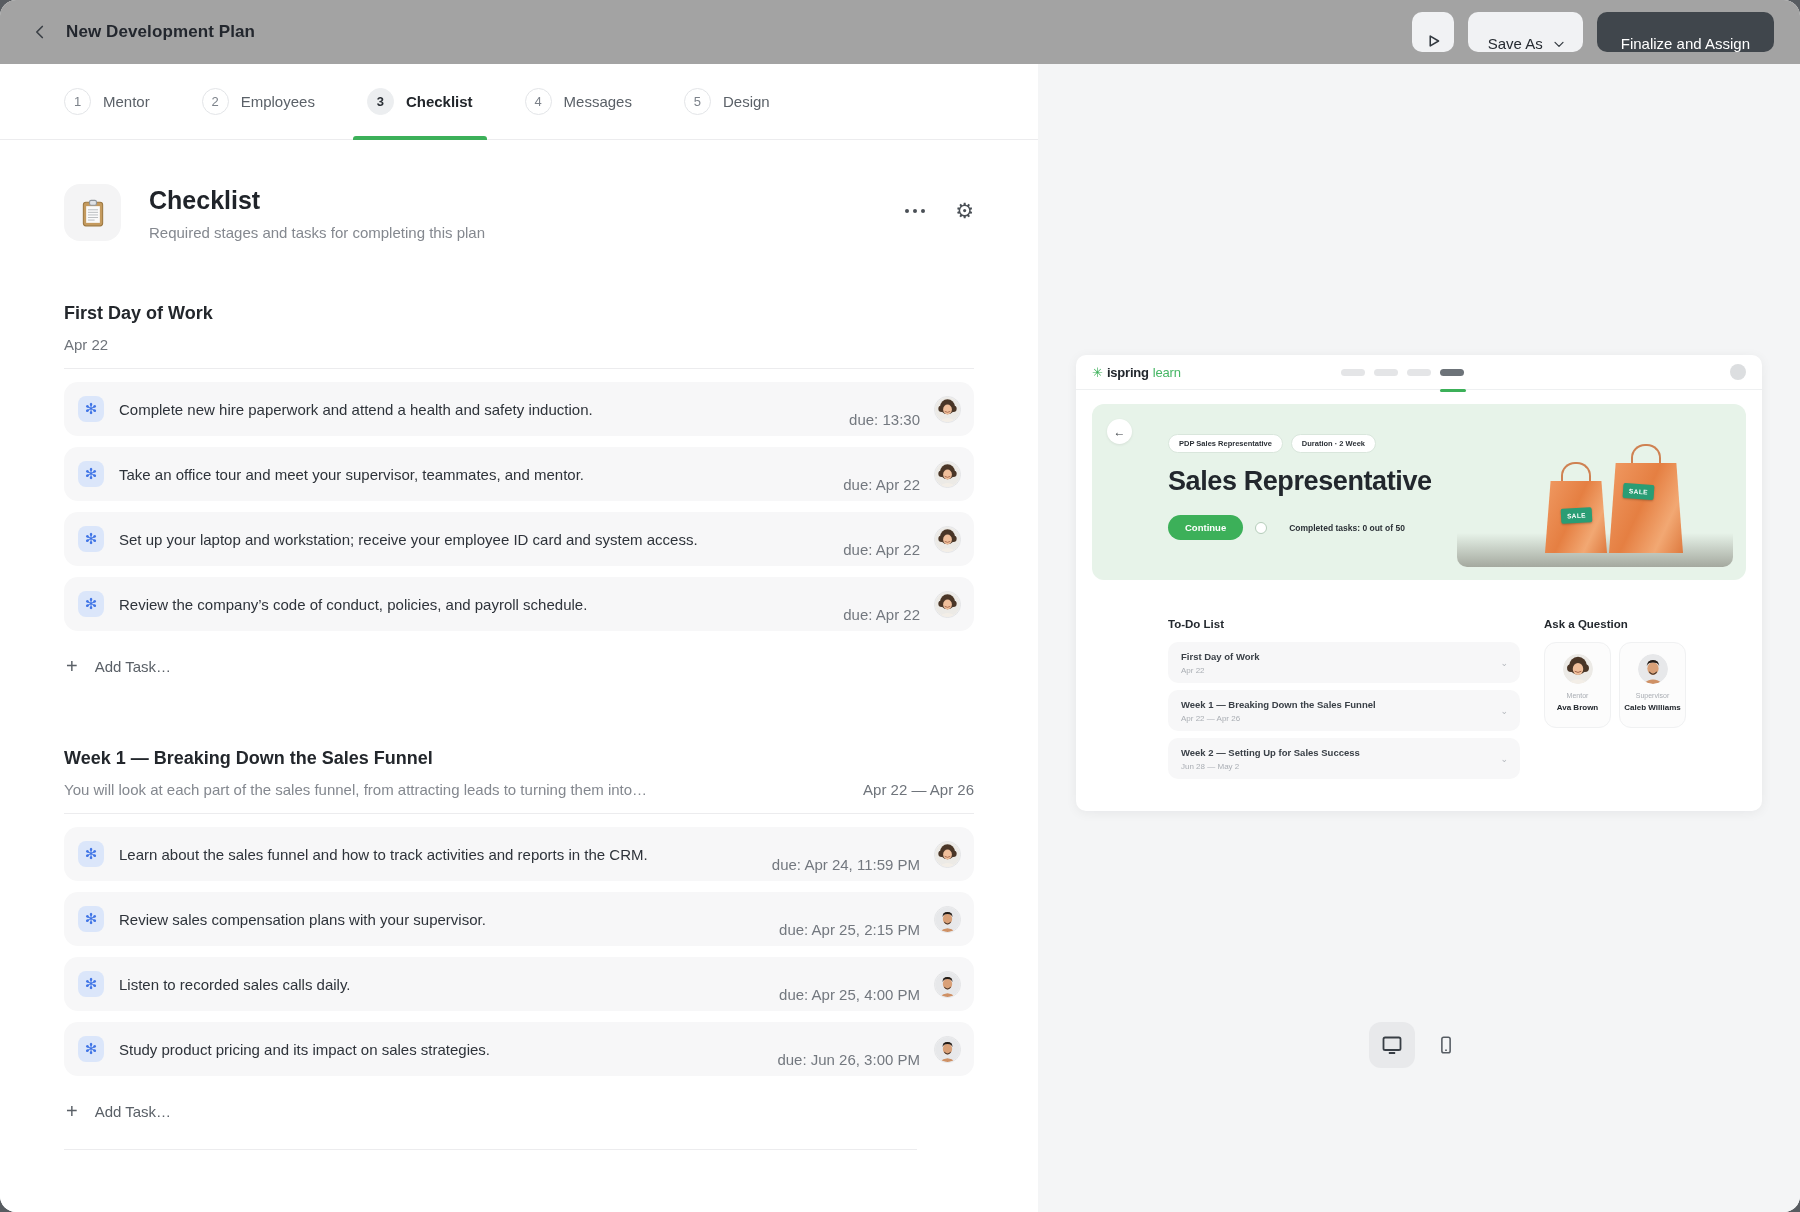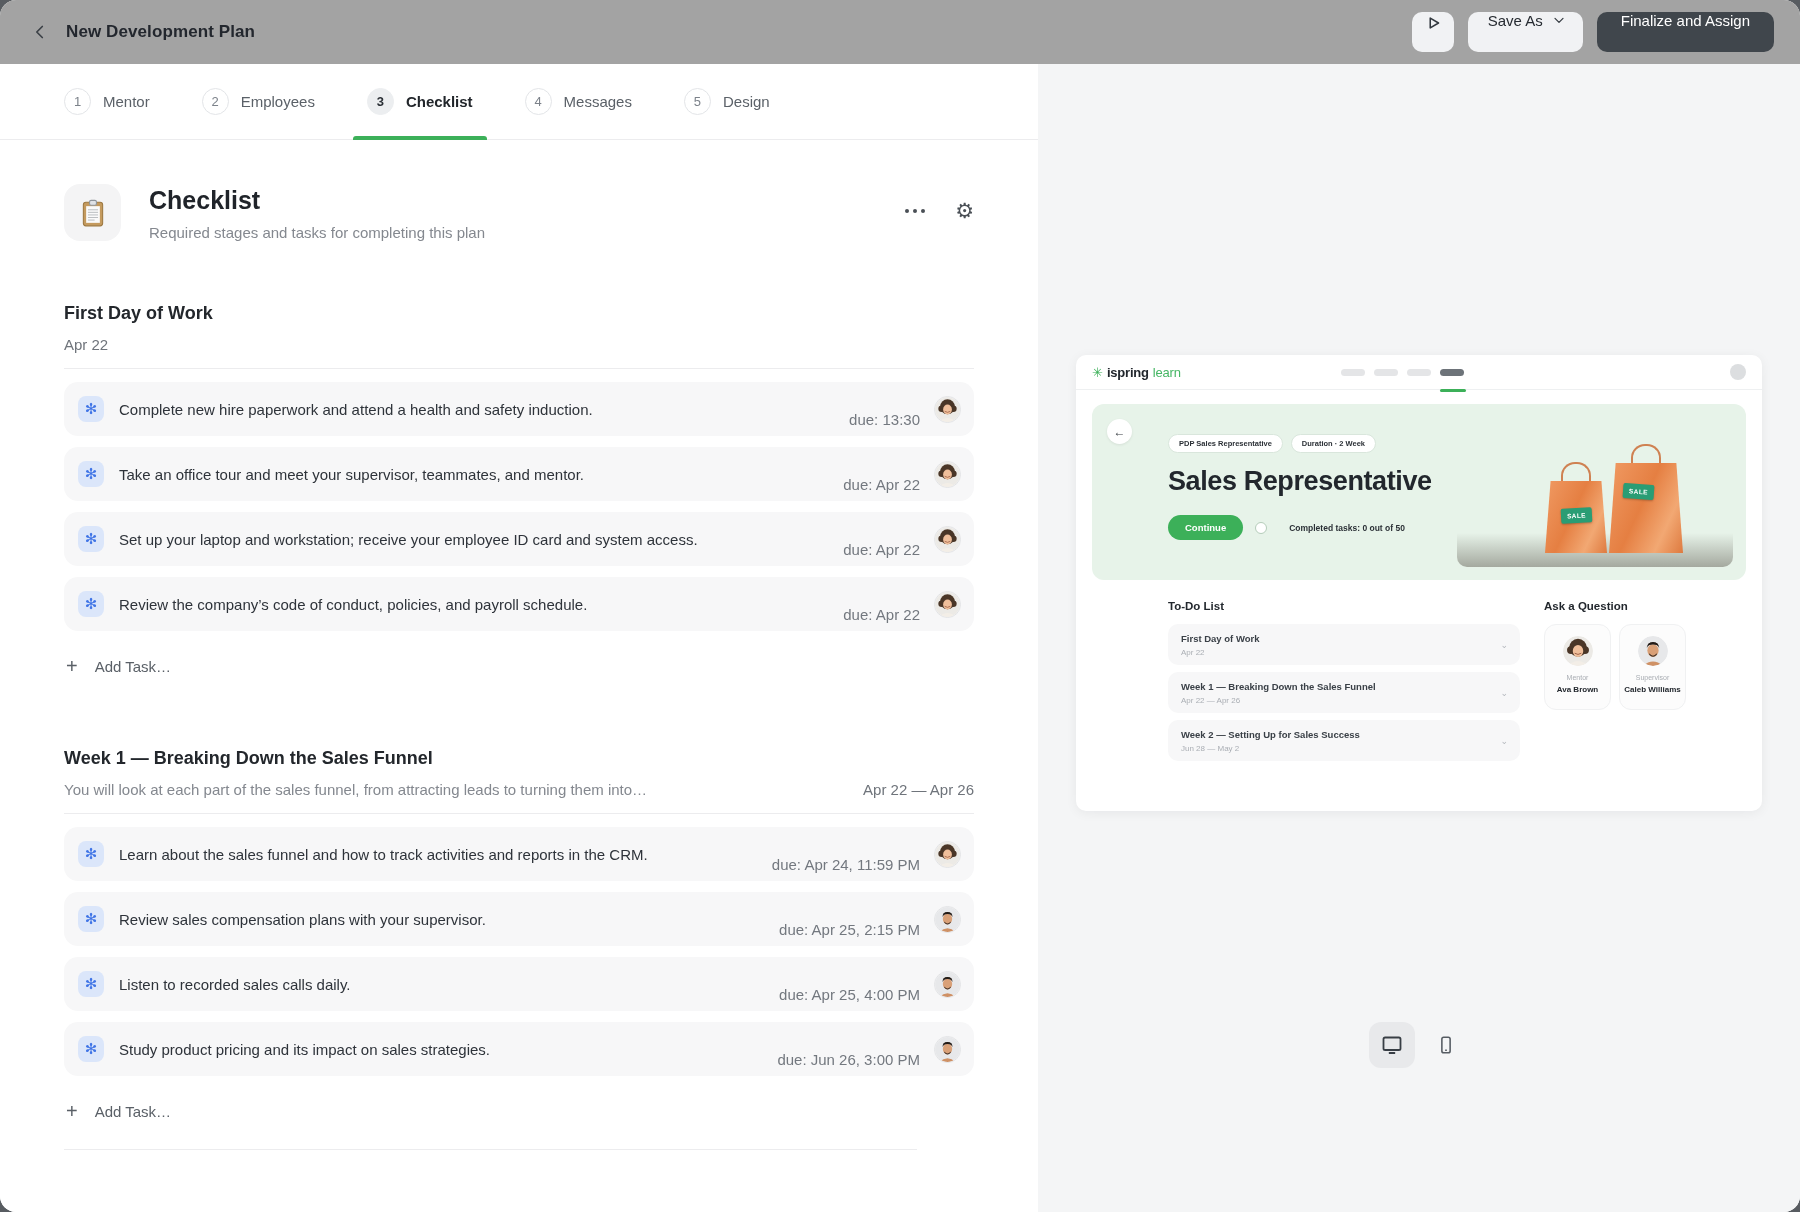--- a/index.html
+++ b/index.html
@@ -5,21 +5,21 @@
   * { margin:0; padding:0; box-sizing:border-box; }
   html,body { width:1800px; height:1212px; }
   body { background:#585c61; font-family:"Liberation Sans", sans-serif; -webkit-font-smoothing:antialiased; }
   .page { width:1800px; height:1212px; background:#fff; border-radius:16px; overflow:hidden; display:flex; flex-direction:column; }
 
   
   .topbar { height:64px; background:#a3a3a3; display:flex; align-items:center; padding:0 26px; flex:0 0 auto; }
   .back-btn { width:28px; height:28px; display:flex; align-items:center; justify-content:center; cursor:pointer; margin-right:12px; }
   .topbar-title { font-size:17px; font-weight:700; color:#23272e; letter-spacing:.1px; }
   .topbar-actions { margin-left:auto; display:flex; align-items:center; gap:14px; }
-  .btn { border:none; border-radius:10px; height:40px; font-family:"Liberation Sans",sans-serif; font-size:15px; cursor:pointer; display:flex; align-items:flex-start; justify-content:center; }
+  .btn { border:none; border-radius:10px; height:40px; font-family:"Liberation Sans",sans-serif; font-size:15px; cursor:pointer; display:flex; align-items:flex-end; justify-content:center; }
   .btn-light { background:#f1f2f4; color:#262b31; }
   .btn-icon { width:42px; }
   .btn-saveas { padding:0 16px 0 20px; gap:8px; font-weight:400; }
   .btn-dark { background:#40464c; color:#fff; padding:0 24px; font-weight:400; }
 
   
   .body-split { flex:1; display:flex; min-height:0; }
   .left-panel { width:1038px; background:#fff; display:flex; flex-direction:column; }
   .right-panel { flex:1; background:#f4f5f6; position:relative; }
 
@@ -92,21 +92,21 @@
   .pv-img::after { content:""; position:absolute; left:0; right:0; bottom:0; height:34px; background:linear-gradient(180deg, rgba(0,0,0,0) 0%, rgba(40,30,20,.35) 100%); }
   .bag { position:absolute; bottom:14px; z-index:2; }
   .bag-body { clip-path:polygon(9% 0, 91% 0, 100% 100%, 0% 100%); background:linear-gradient(115deg,#f09a63 0%,#e57f42 45%,#f2a873 75%,#de7a3f 100%); }
   .bag1 { left:88px; } .bag1 .bag-body { width:62px; height:72px; }
   .bag2 { left:152px; } .bag2 .bag-body { width:74px; height:90px; }
   .bag-handle { width:30px; height:22px; border:2.5px solid #cf8152; border-bottom:none; border-radius:14px 14px 0 0; margin:0 auto -3px auto; }
   .sale-tag { position:absolute; background:#2a9d74; color:#fff; font-size:6.5px; font-weight:700; letter-spacing:.4px; padding:4px 6px; border-radius:2px; transform:rotate(-3deg); box-shadow:0 1px 2px rgba(0,0,0,.25); }
   .bag1 .sale-tag { left:16px; top:46px; }
   .bag2 .sale-tag { left:14px; top:40px; transform:rotate(4deg); }
 
-  .pv-main { display:flex; padding:20px 20px 0 92px; }
+  .pv-main { display:flex; padding:38px 20px 0 92px; }
   .pv-todo { width:352px; }
   .pv-h2 { font-size:11.5px; font-weight:700; color:#23282e; }
   .todo-items { margin-top:12px; }
   .todo-item { background:#f7f7f8; border-radius:10px; padding:9px 12px 8px 13px; margin-bottom:7px; display:flex; align-items:center; }
   .todo-item-title { font-size:9.5px; font-weight:700; color:#3a4047; }
   .todo-item-dates { font-size:8px; color:#aaaeb4; margin-top:4px; }
   .todo-chev { margin-left:auto; color:#b4b8bd; font-size:9px; }
 
   .pv-ask { margin-left:24px; }
   .ask-cards { display:flex; gap:8px; margin-top:12px; }

